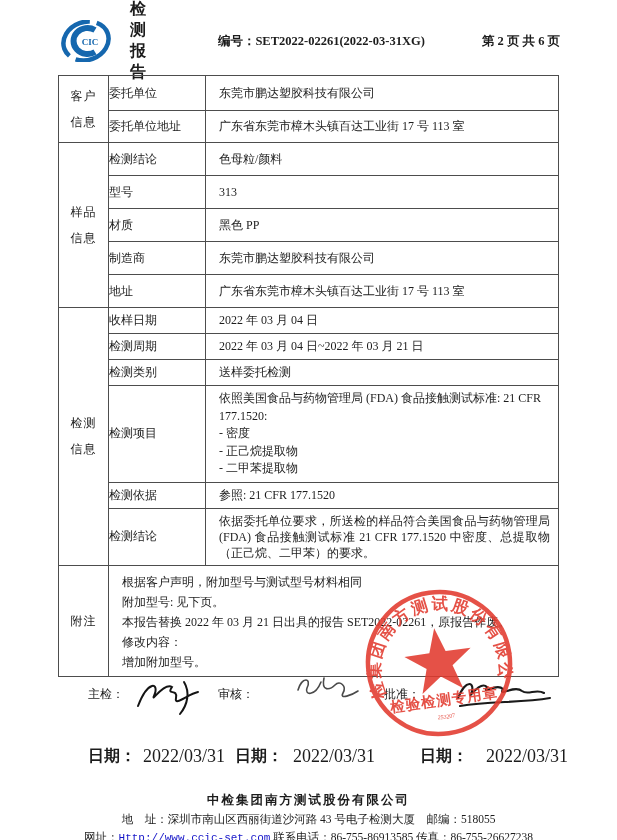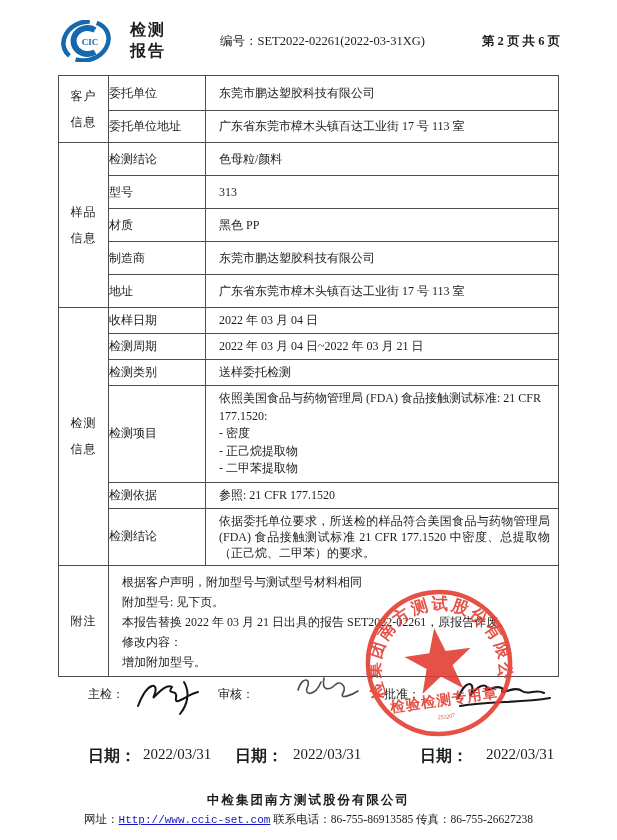--- a/index.html
+++ b/index.html
@@ -4,21 +4,21 @@
 <style>
   * { margin:0; padding:0; box-sizing:border-box; }
   html,body { background:#ffffff; }
   body { font-family:"Liberation Serif","DejaVu Serif",serif; color:#1c1c1c; }
   .page { position:relative; width:617px; height:840px; background:#fff; overflow:hidden; }
 
   
   .header { position:absolute; left:60px; top:18px; width:500px; height:46px; display:flex; align-items:center; }
   .logo { width:52px; height:42px; flex:0 0 auto; }
   .h-title { font-weight:bold; font-size:16px; margin-left:18px; letter-spacing:2px; }
-  .h-no { font-weight:normal; font-size:12.5px; margin-left:52px; white-space:nowrap; }
+  .h-no { font-weight:bold; font-size:12.5px; margin-left:52px; white-space:nowrap; }
   .h-page { font-weight:bold; font-size:12.5px; margin-left:57px; white-space:nowrap; }
 
   
   table.report { position:absolute; left:58px; top:75px; width:500px; border-collapse:collapse; table-layout:fixed; }
   table.report td { border:1px solid #4d4d4d; font-size:12px; vertical-align:middle; }
   td.group { width:50px; text-align:center; white-space:pre-line; line-height:26px; letter-spacing:1px; }
   td.lbl { width:97px; padding-left:0; }
   td.val { width:353px; padding:4px 8px 4px 13px; white-space:pre-line; line-height:17px; }
   tr.h35 td { height:35px; } tr.h32 td { height:32px; } tr.h33 td { height:33px; }
   tr.h25 td { height:25px; } tr.h26 td { height:26px; }
@@ -26,21 +26,21 @@
   td.val-items { line-height:17.5px; }
   td.val-concl { line-height:16px; text-align:justify; }
   td.note-cell { padding:6px 8px 4px 13px; white-space:pre-line; line-height:20px; vertical-align:top; }
 
   
   .sig-area { position:absolute; left:58px; top:668px; width:510px; height:110px; }
   .sig-role { position:absolute; font-size:12px; font-weight:normal; top:18px; }
   .sig-svg { position:absolute; }
   .date-row { position:absolute; left:0; top:78px; width:100%; }
   .date-lbl { position:absolute; font-size:16px; font-weight:bold; }
-  .date-val { position:absolute; font-size:15px;font-family:Liberation Serif, serif; }
+  .date-val { position:absolute; font-size:18px;font-family:Liberation Serif, serif; }
 
   
   .stamp { position:absolute; left:362px; top:586px; width:154px; height:154px; opacity:0.88; pointer-events:none; }
 
   
   .footer { position:absolute; left:0; top:792px; width:617px; text-align:center; }
   .f-company { font-size:12.5px; font-weight:bold; letter-spacing:2px; }
   .f-line { font-size:11.5px; margin-top:3px; }
   .f-url { color:#1414c8; text-decoration:underline; font-family:"Liberation Mono","DejaVu Sans Mono",monospace; font-size:11px; }
 </style>
@@ -174,19 +174,20 @@
       <polygon fill="#e23a2e" points="77,42 85.2,66.0 110.4,66.2 90.1,81.2 97.6,105.3 77,90.6 56.4,105.3 63.9,81.2 43.6,66.2 68.8,66.0"></polygon>
       <text x="77" y="119" font-size="14.5" font-weight="bold" fill="#e23a2e" text-anchor="middle" letter-spacing="1" font-family="Liberation Serif,serif">检验检测专用章</text>
       <text font-size="6" fill="#e23a2e" font-family="Liberation Serif,serif">
         <textPath href="#serialPath" startOffset="50%" text-anchor="middle">253207</textPath>
       </text>
     </g>
   </svg>
 
   <div class="footer">
     <div class="f-company">中检集团南方测试股份有限公司</div>
+    <div class="f-line">地　址：深圳市南山区西丽街道沙河路 43 号电子检测大厦　邮编：518055</div>
     <div class="f-line">
       <span>网址：</span><a href="#" class="f-url">Http://www.ccic-set.com</a>
       <span>联系电话：86-755-86913585 传真：86-755-26627238</span>
     </div>
   </div>
 
 </div>
 
 </body></html>

